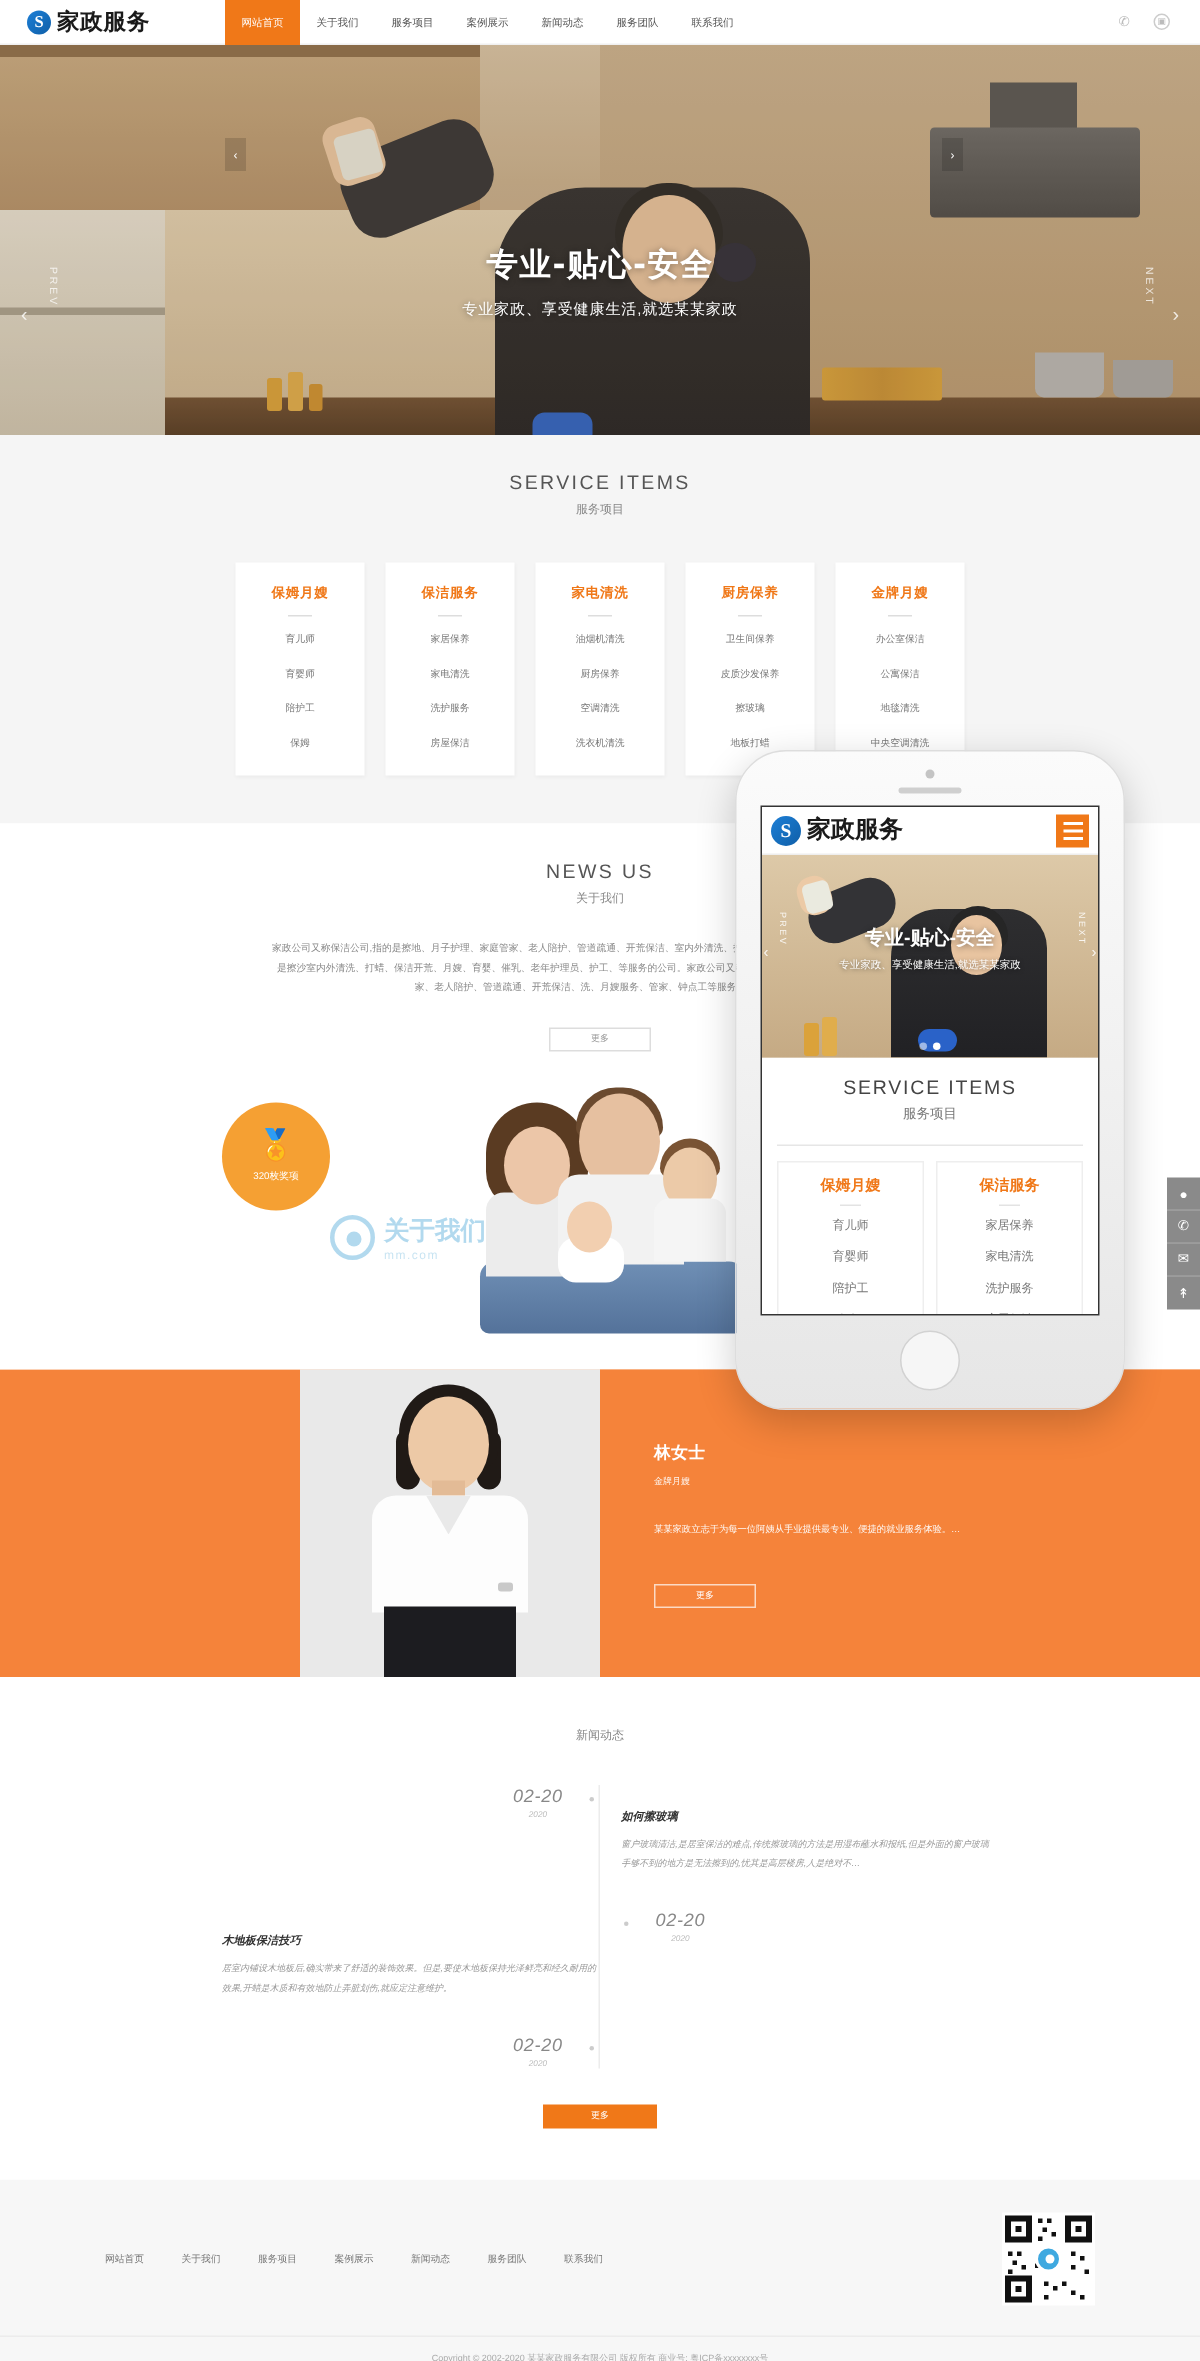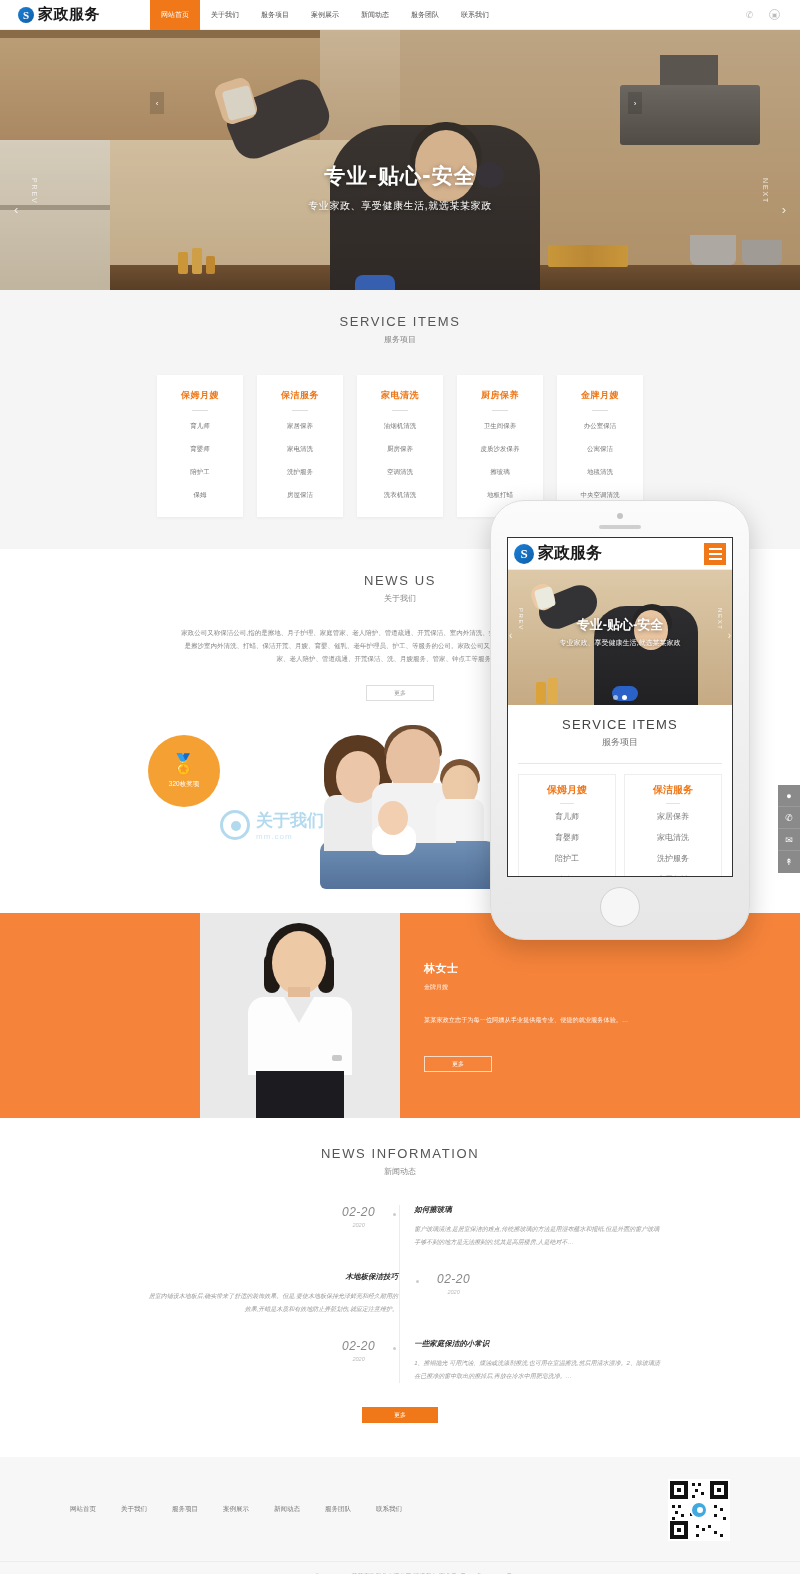--- a/index.html
+++ b/index.html
@@ -208,21 +208,21 @@
   .team-photo { width:200px; background:#e9e9e9; position:relative; }
   .tp-head{position:absolute;left:72px;top:18px;width:54px;height:64px;background:#edc9a6;border-radius:50%;}
   .tp-hair{position:absolute;left:66px;top:10px;width:66px;height:56px;background:#201a16;border-radius:33px 33px 12px 12px;}
   .tp-hair2{position:absolute;left:64px;top:40px;width:16px;height:40px;background:#201a16;border-radius:8px;}
   .tp-hair3{position:absolute;left:118px;top:40px;width:16px;height:40px;background:#201a16;border-radius:8px;}
   .tp-neck{position:absolute;left:88px;top:74px;width:22px;height:18px;background:#e3bb96;}
   .tp-shirt{position:absolute;left:48px;top:84px;width:104px;height:78px;background:#fdfdfd;border-radius:16px 16px 0 0;}
   .tp-collar{position:absolute;left:84px;top:84px;width:30px;height:26px;background:#e9e9e9;clip-path:polygon(0 0,100% 0,50% 100%);}
   .tp-pants{position:absolute;left:56px;top:158px;width:88px;height:47px;background:#1c1c20;}
   .tp-watch{position:absolute;left:132px;top:142px;width:10px;height:6px;background:#c9c9c9;border-radius:2px;}
-  .team-r { flex:1; background:#f5833a; position:relative; padding:48px 0 0 24px; color:#fff; }
+  .team-r { flex:1; background:#f5833a; position:relative; padding:48px 0 0 36px; color:#fff; }
   .team-name { font-size:11px; font-weight:bold; letter-spacing:.5px; }
   .team-role { font-size:6px; margin-top:7px; opacity:.92; }
   .team-desc { font-size:6.2px; margin-top:22px; line-height:1.9; opacity:.95; max-width:290px; }
   .team-more {
     margin-top:30px; width:68px; height:16px; border:1px solid rgba(255,255,255,.7);
     color:#fff; font-size:6px; line-height:14px; text-align:center; cursor:pointer;
   }
   .team-nav {
     position:absolute; top:92px; width:14px; height:22px; background:rgba(0,0,0,.14);
     color:#fff; font-size:8px; display:flex; align-items:center; justify-content:center; cursor:pointer;
@@ -234,21 +234,21 @@
   .news { background:#fff; padding:28px 0 34px; position:relative; }
   .news-list { position:relative; margin-top:28px;font-style:italic; }
   .news-line { position:absolute; left:399px; top:0; bottom:0; width:1px; background:#ececec; }
   .news-item { display:flex; align-items:flex-start; margin-bottom:24px; position:relative; }
   .news-item .date {
     width:auto; text-align:center; flex:0 0 auto;
   }
   .nd-md { font-size:12px; color:#888; letter-spacing:.5px; }
   .nd-y { font-size:5.5px; color:#bbb; margin-top:3px; }
   .news-dot { width:3px; height:3px; border-radius:50%; background:#ccc; margin-top:8px; }
-  .news-body { flex:0 0 auto; width:250px; }
+  .news-body { flex:0 0 auto; width:250px;margin-top:16px; }
   .news-title { font-size:7.5px; color:#333; font-weight:bold; }
   .news-sum { font-size:6px; color:#999; line-height:2.1; margin-top:8px; }
   
   .news-item.left { justify-content:flex-start; }
   .news-item.right { justify-content:flex-start; }
   .news-btn {
     display:block; width:76px; height:16px; margin:6px auto 0; background:#f07818;
     color:#fff; font-size:6px; line-height:16px; text-align:center; cursor:pointer;
   }
 
@@ -509,60 +509,55 @@
       <div class="team-name">林女士</div>
       <div class="team-role">金牌月嫂</div>
       <div class="team-desc">某某家政立志于为每一位阿姨从手业提供最专业、便捷的就业服务体验。…</div>
       <div class="team-more">更多</div>
     </div>
     <div class="team-nav l">‹</div>
     <div class="team-nav r">›</div>
   </div>
 
   <div class="news">
-    <div class="sec-title-en">NEWS INFORMATION</div>
     <div class="sec-title-cn">新闻动态</div>
 
     <div class="news-list">
       <div class="news-line"></div>
 
       <div class="news-item right" style="padding-left:342px">
         <div class="date">
           <div class="nd-md">02-20</div>
           <div class="nd-y">2020</div>
         </div>
         <div class="news-dot" style="margin:8px 18px 0 18px"></div>
         <div class="news-body">
           <div class="news-title">如何擦玻璃</div>
           <div class="news-sum">窗户玻璃清洁,是居室保洁的难点,传统擦玻璃的方法是用湿布蘸水和报纸,但是外面的窗户玻璃手够不到的地方是无法擦到的,忧其是高层楼房,人是绝对不…</div>
         </div>
       </div>
 
       <div class="news-item left" style="padding-left:148px">
-        <div class="news-body" style="text-align:right">
+        <div class="news-body" style="">
           <div class="news-title">木地板保洁技巧</div>
           <div class="news-sum">居室内铺设木地板后,确实带来了舒适的装饰效果。但是,要使木地板保持光泽鲜亮和经久耐用的效果,开蜡是木质和有效地防止弄脏划伤,就应定注意维护。</div>
         </div>
         <div class="news-dot" style="margin:8px 18px 0 18px"></div>
         <div class="date">
           <div class="nd-md">02-20</div>
           <div class="nd-y">2020</div>
         </div>
       </div>
 
       <div class="news-item right" style="padding-left:342px">
         <div class="date">
           <div class="nd-md">02-20</div>
           <div class="nd-y">2020</div>
         </div>
         <div class="news-dot" style="margin:8px 18px 0 18px"></div>
-        <div class="news-body">
-          <div class="news-title">一些家庭保洁的小常识</div>
-          <div class="news-sum">1、擦铜抛光 可用汽油、煤油或洗涤剂擦洗,也可用在室温擦洗,然后用清水漂净。2、除玻璃渍 在已擦净的窗中取出的擦掉后,再放在冷水中用肥皂洗净。…</div>
-        </div>
       </div>
     </div>
 
     <div class="news-btn">更多</div>
   </div>
 
   <div class="footer">
     <div class="f-inner">
       <div class="f-nav">
         <span>网站首页</span>

